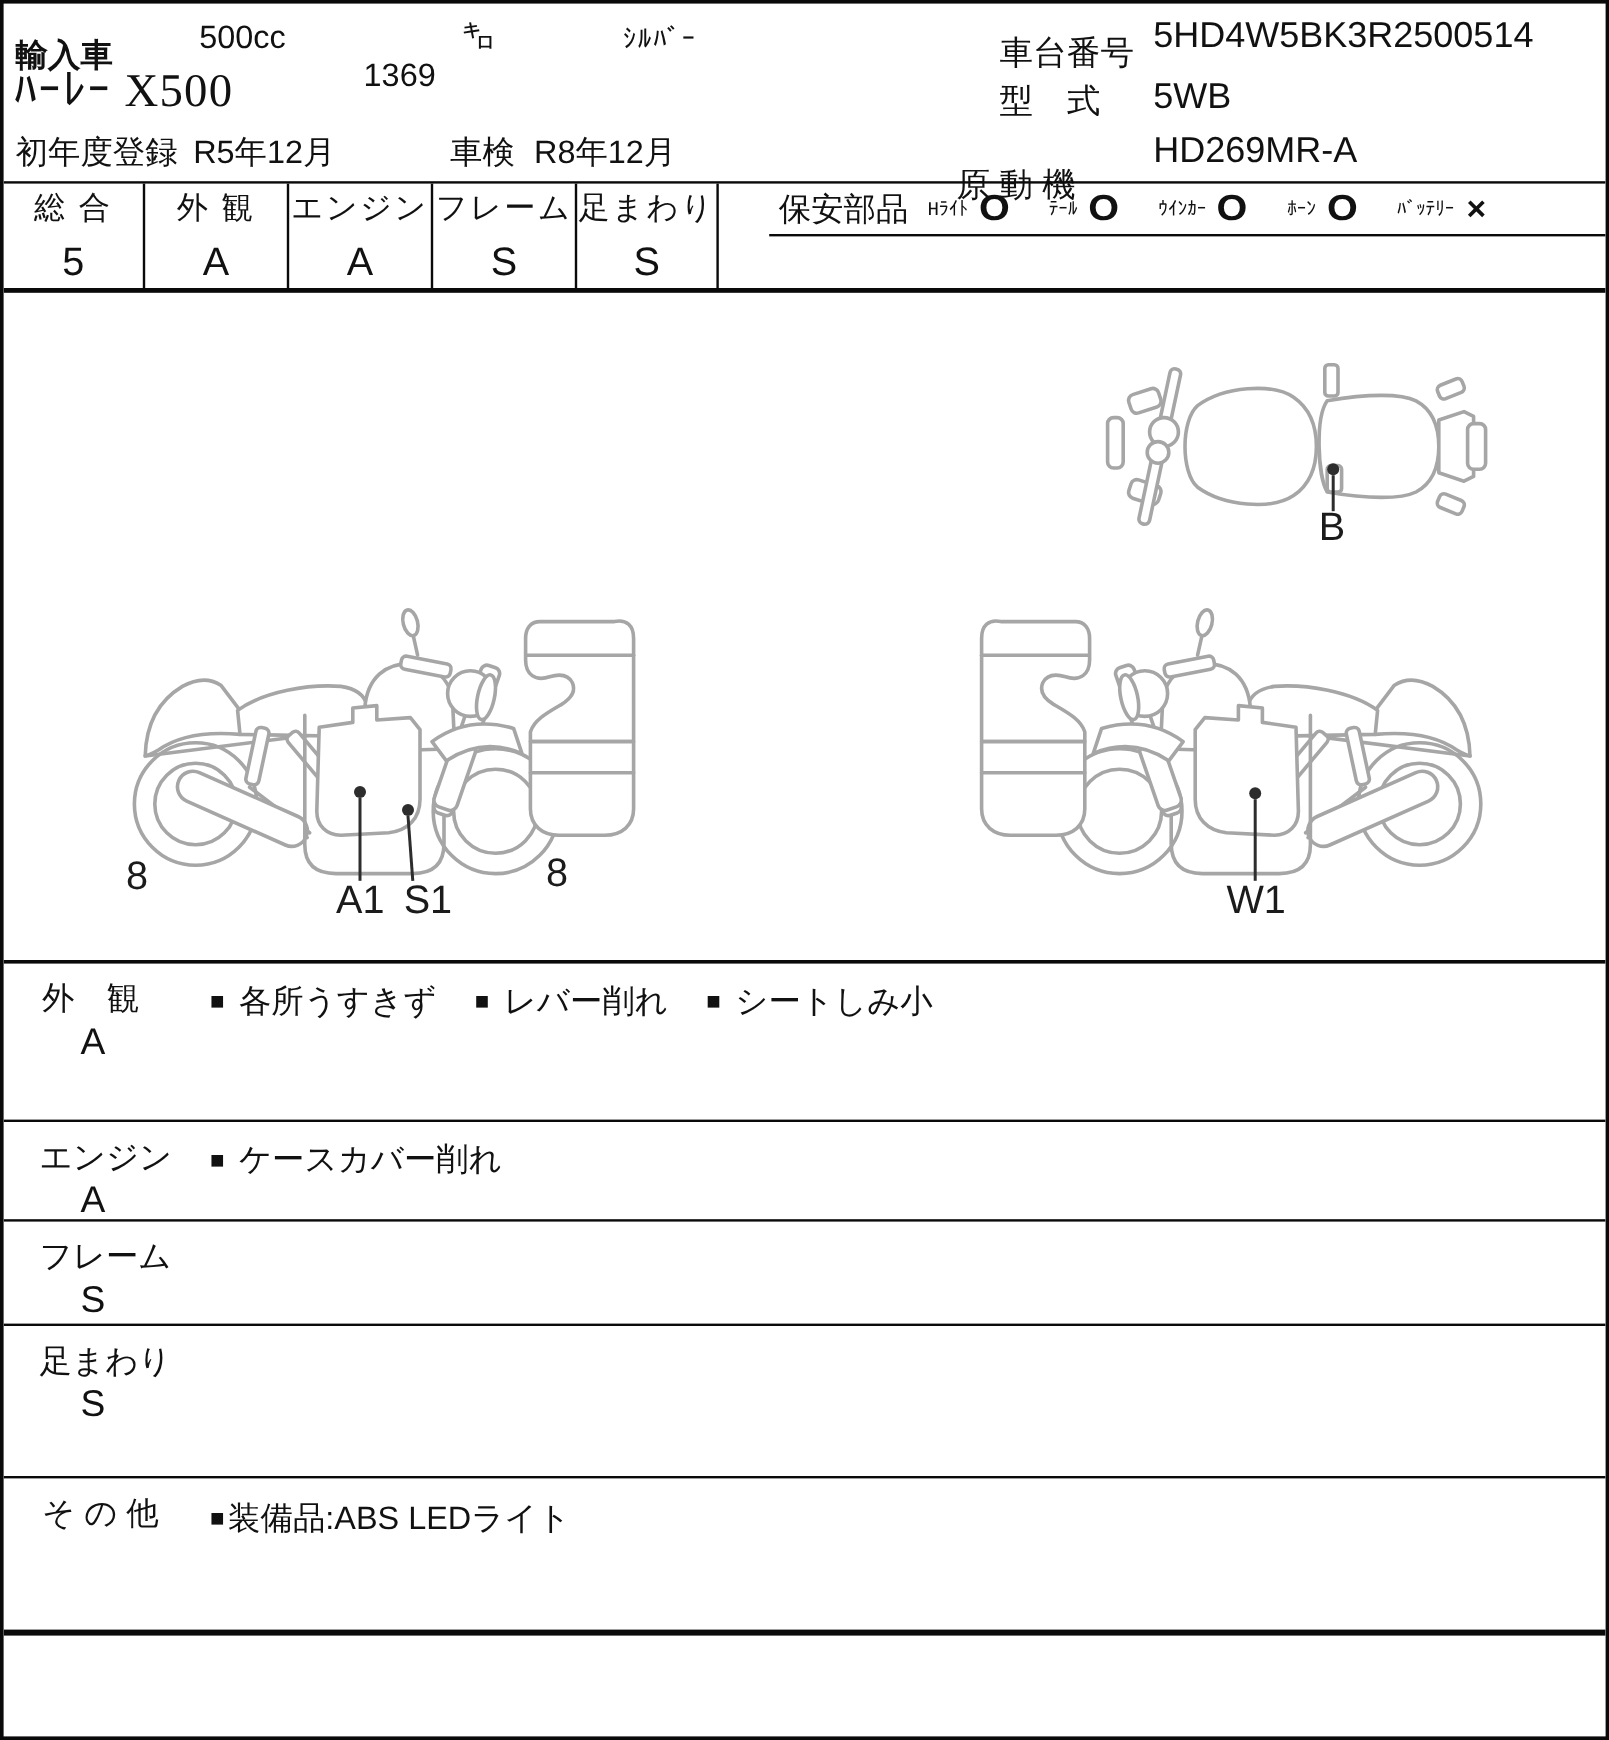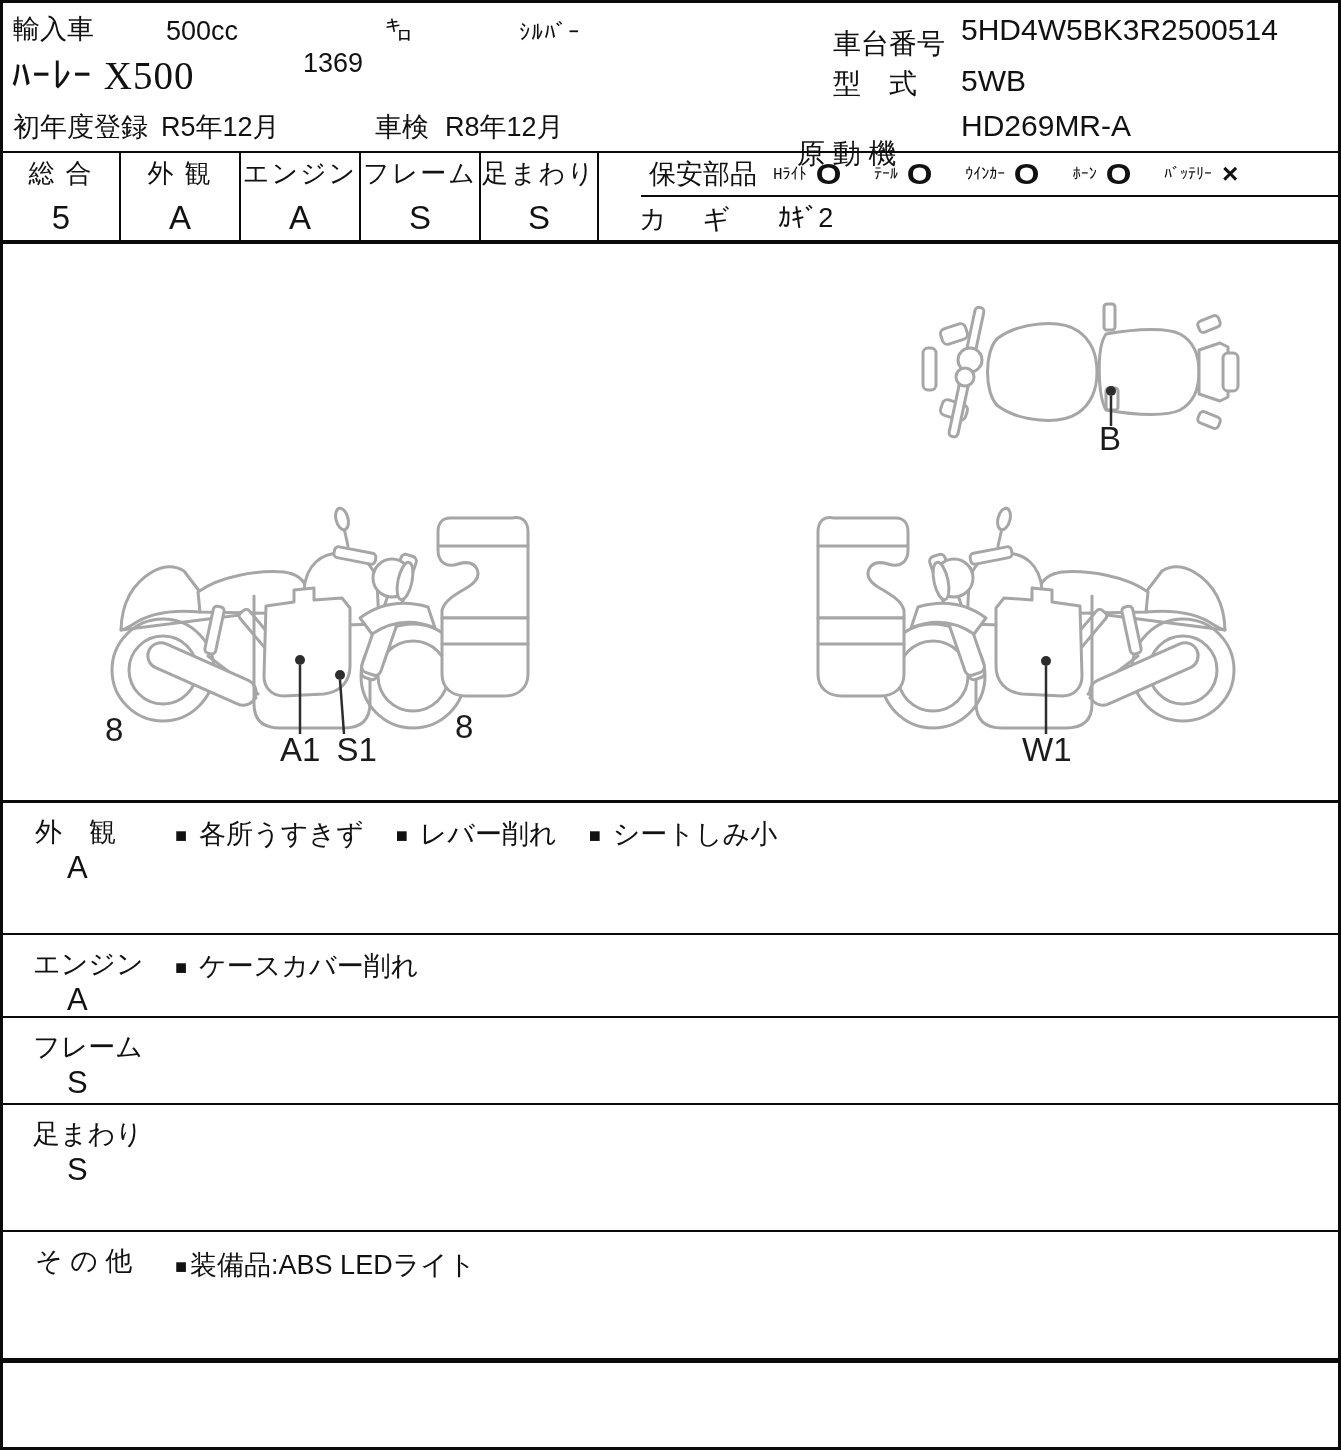--- a/index.html
+++ b/index.html
@@ -57,21 +57,21 @@
   .note { display:flex; align-items:center; font-size:27px; }
   .note .sq { font-size:20px; margin-right:12px; position:relative; top:1px; }
   .note.tight .sq { margin-right:3px; }
 </style>
 </head>
 <body>
 
 <div id="page">
 
   <div>
-    <span class="abs t1" style="left:10px; top:8px;">輸入車</span>
+    <span class="abs t1" style="left:10px; top:25px;font-weight:bold;">輸入車</span>
     <span class="abs t1" style="left:163px; top:13px;">500cc</span>
     <span class="abs t1" style="left:300px; top:13px;margin-top:32px;">1369</span>
     <span class="abs t1" style="left:382px; top:13px;">㌔</span>
     <span class="abs t-color" style="left:516px; top:16px;">ｼﾙﾊﾞｰ</span>
     <span class="abs t-right-label" style="left:830px; top:22px;">車台番号</span>
     <span class="abs t-right-val" style="left:958px; top:10px;">5HD4W5BK3R2500514</span>
 
     <span class="abs t-title" style="left:8px; top:50px;font-family:Liberation Serif, serif;">ﾊｰﾚｰ X500</span>
     <span class="abs t-right-label" style="left:830px; top:62px;">型　式</span>
     <span class="abs t-right-val" style="left:958px; top:61px;">5WB</span>
@@ -121,24 +121,20 @@
           <span class="s-mark-ok">O</span>
         </span>
         <span class="s-item">
           <span class="s-name">ﾎｰﾝ</span>
           <span class="s-mark-ok">O</span>
         </span>
         <span class="s-item">
           <span class="s-name">ﾊﾞｯﾃﾘｰ</span>
           <span class="s-mark-ng">×</span>
         </span>
-      </div>
-      <div id="safety-key">
-        <span class="k-label">カ ギ</span>
-        <span class="k-value">ｶｷﾞ2</span>
       </div>
     </div>
   </div>
 
   <svg width="0" height="0" style="position:absolute" aria-hidden="true">
     <defs>
       <g id="side-art">
         <circle class="bike-line" cx="65" cy="162" r="51"></circle>
         <circle class="bike-line" cx="65" cy="162" r="34"></circle>
         <circle class="bike-line" cx="315" cy="168" r="52"></circle>

